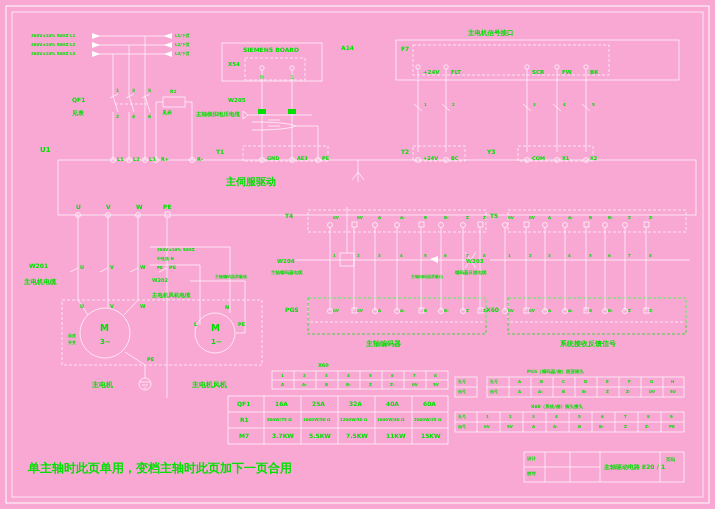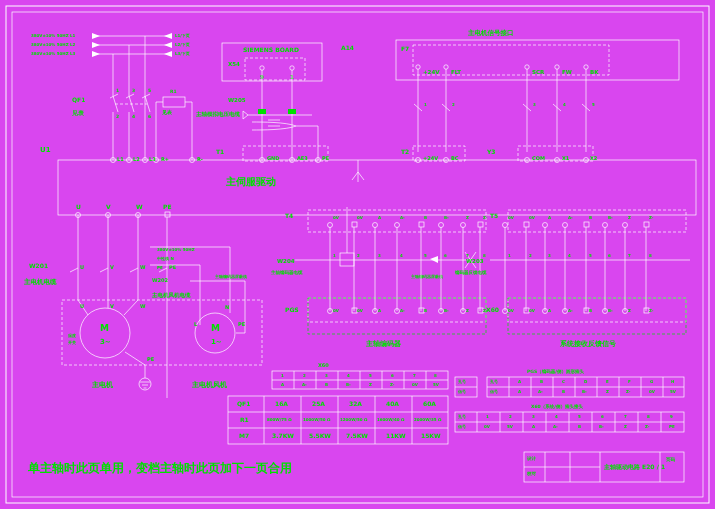--- a/index.html
+++ b/index.html
@@ -1,19 +1,19 @@
 <!DOCTYPE html>
 <html><head>
 <meta charset="utf-8">
 <title>Spindle Drive Circuit Schematic</title>
 <style>
   html,body{margin:0;padding:0;background:#000;}
   body{width:715px;height:509px;overflow:hidden;
        font-family:"DejaVu Sans","Liberation Sans",sans-serif;}
-  #sheet{position:relative;width:715px;height:509px;background:#d946ef;}
+  #sheet{position:relative;width:715px;height:509px;background:#f9a8d4;}
   svg{position:absolute;left:0;top:0;}
   .g{fill:#00e000;}
   .w{fill:#ffffff;}
   text{dominant-baseline:middle;}
   .t4{font-size:4px;}
   .t45{font-size:4.5px;}
   .t5{font-size:5px;}
   .t55{font-size:5.5px;}
   .t6{font-size:6px;}
   .t65{font-size:6.5px;}

